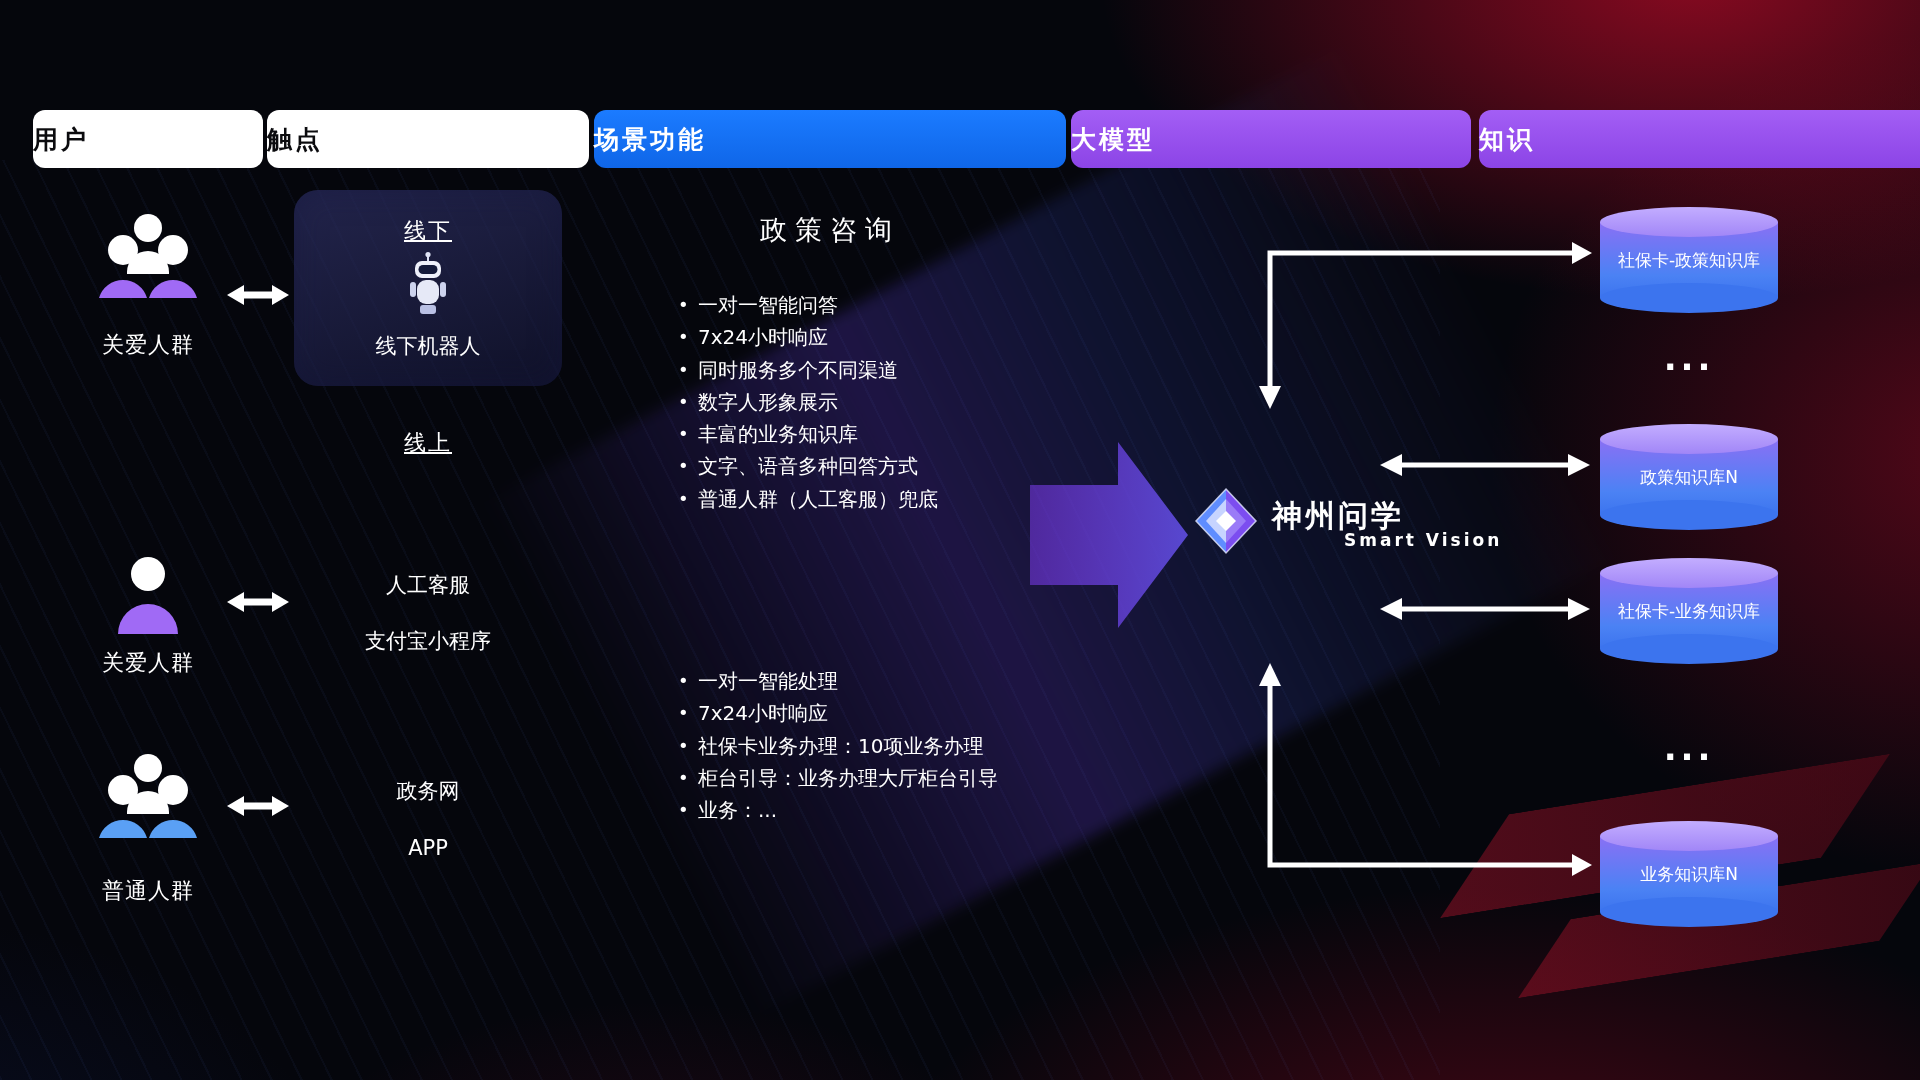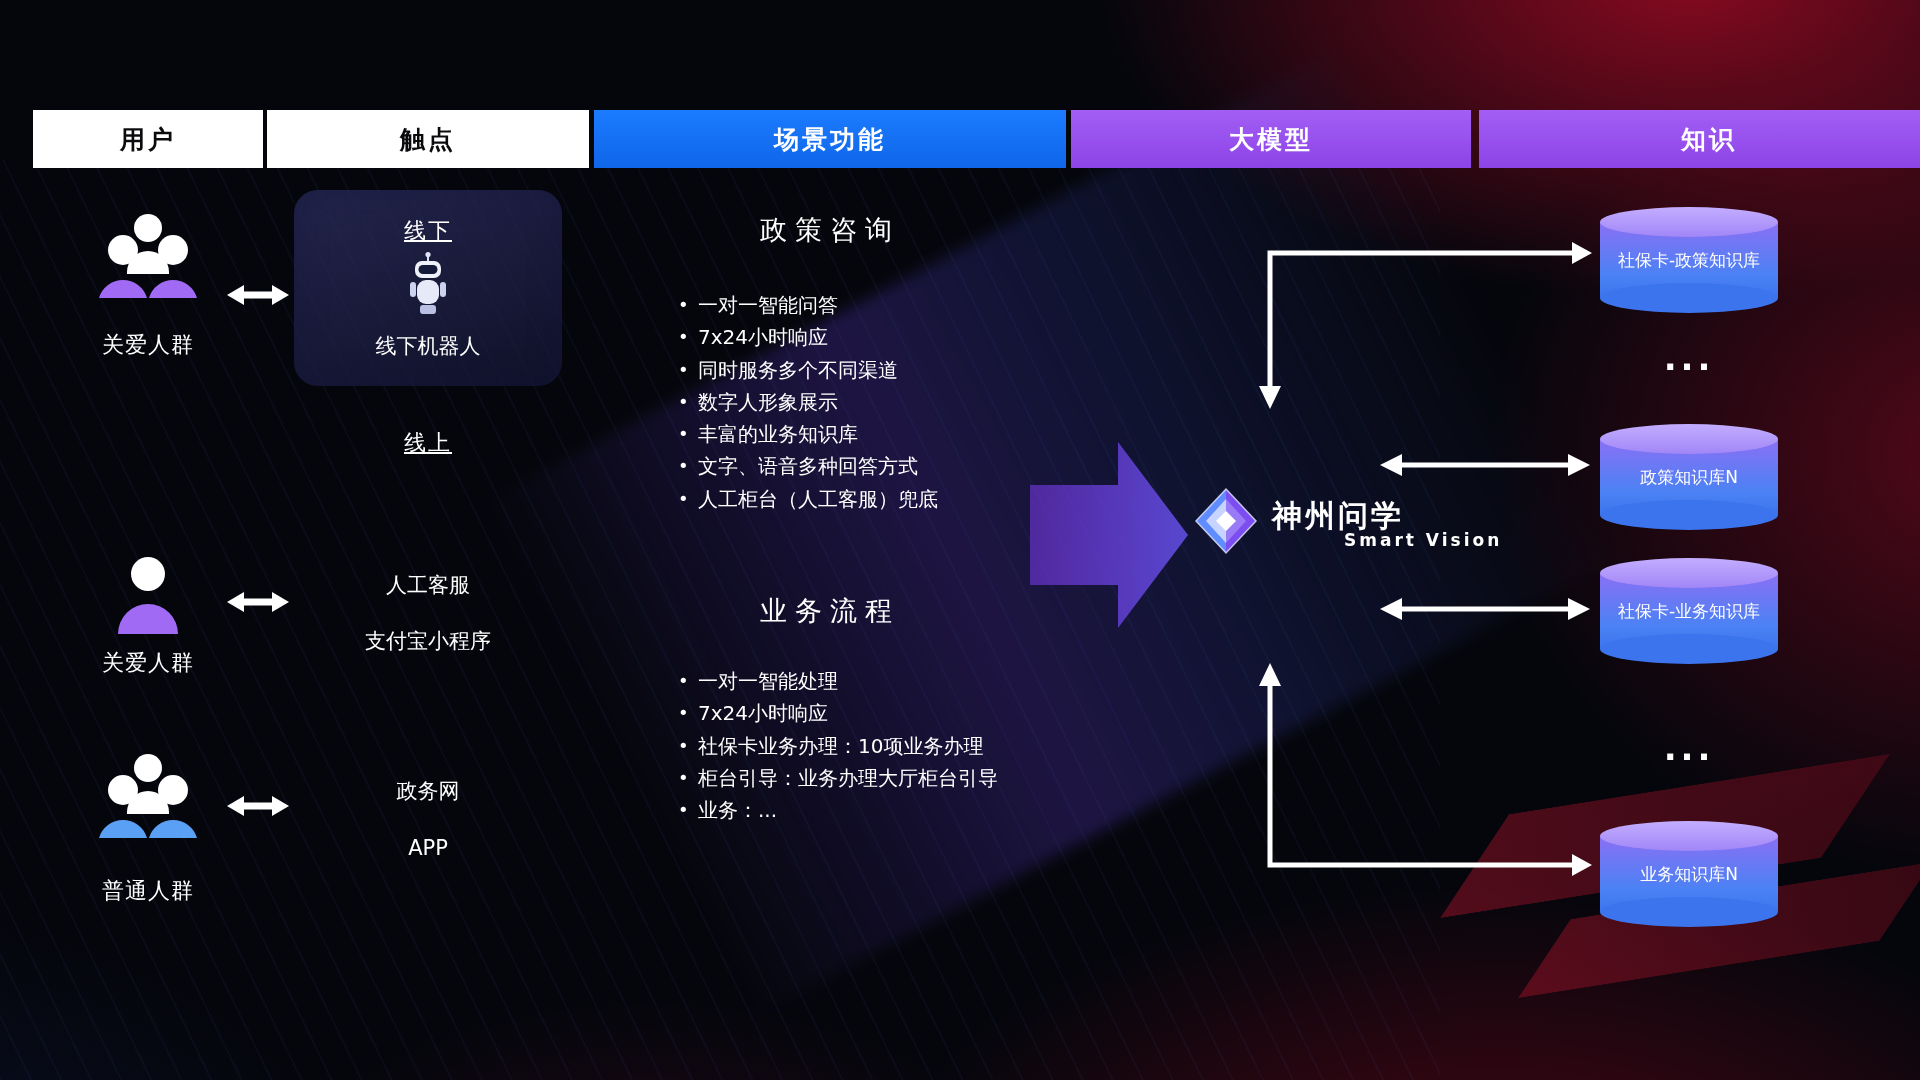--- a/index.html
+++ b/index.html
@@ -29,21 +29,21 @@
   }
   .chev { position:absolute; opacity:.55; pointer-events:none;
     background:linear-gradient(90deg,#8f1126,#5e0a19); }
   .chev1 { left:1430px; top:790px; width:470px; height:92px; transform:rotate(-9deg);
     clip-path:polygon(0 100%, 18% 0, 100% 0, 82% 100%); }
   .chev2 { left:1510px; top:895px; width:430px; height:70px; transform:rotate(-9deg);
     clip-path:polygon(0 100%, 15% 0, 100% 0, 85% 100%); }
 
   
   .pill { position:absolute; top:110px; height:58px; display:flex; align-items:center;
-    justify-content:center; font-size:25px; font-weight:bold; letter-spacing:3px; border-radius:0; }
+    justify-content:flex-start; font-size:25px; font-weight:bold; letter-spacing:3px; border-radius:12px; }
   .pill-light { background:#ffffff; color:#0b0b0e; }
   .pill-blue  { background:linear-gradient(180deg,#1b7bff,#0f66e8); color:#fff; }
   .pill-purple{ background:linear-gradient(180deg,#a35ef5,#8c44e6); color:#fff; }
   .pill0 { left:33px;  width:230px; }
   .pill1 { left:267px; width:322px; }
   .pill2 { left:594px; width:472px; }
   .pill3 { left:1071px; width:400px; }
   .pill4 { left:1479px; width:460px; }
 
   
@@ -173,24 +173,23 @@
   <div class="touch-text" style="top:836px">APP</div>
 
   <div class="scene-title" style="top:210px">政策咨询</div>
   <ul class="scene-list" style="top:289px">
     <li>一对一智能问答</li>
     <li>7x24小时响应</li>
     <li>同时服务多个不同渠道</li>
     <li>数字人形象展示</li>
     <li>丰富的业务知识库</li>
     <li>文字、语音多种回答方式</li>
-    <li>人工柜台（人工客服）兜底</li>
+    <li>普通人群（人工客服）兜底</li>
   </ul>
 
-  <div class="scene-title" style="top:591px">业务流程</div>
   <ul class="scene-list" style="top:665px">
     <li>一对一智能处理</li>
     <li>7x24小时响应</li>
     <li>社保卡业务办理：10项业务办理</li>
     <li>柜台引导：业务办理大厅柜台引导</li>
     <li>业务：...</li>
   </ul>
 
   <svg class="abs" style="left:1030px;top:430px" width="160" height="210" viewBox="0 0 160 210">
     <defs>

